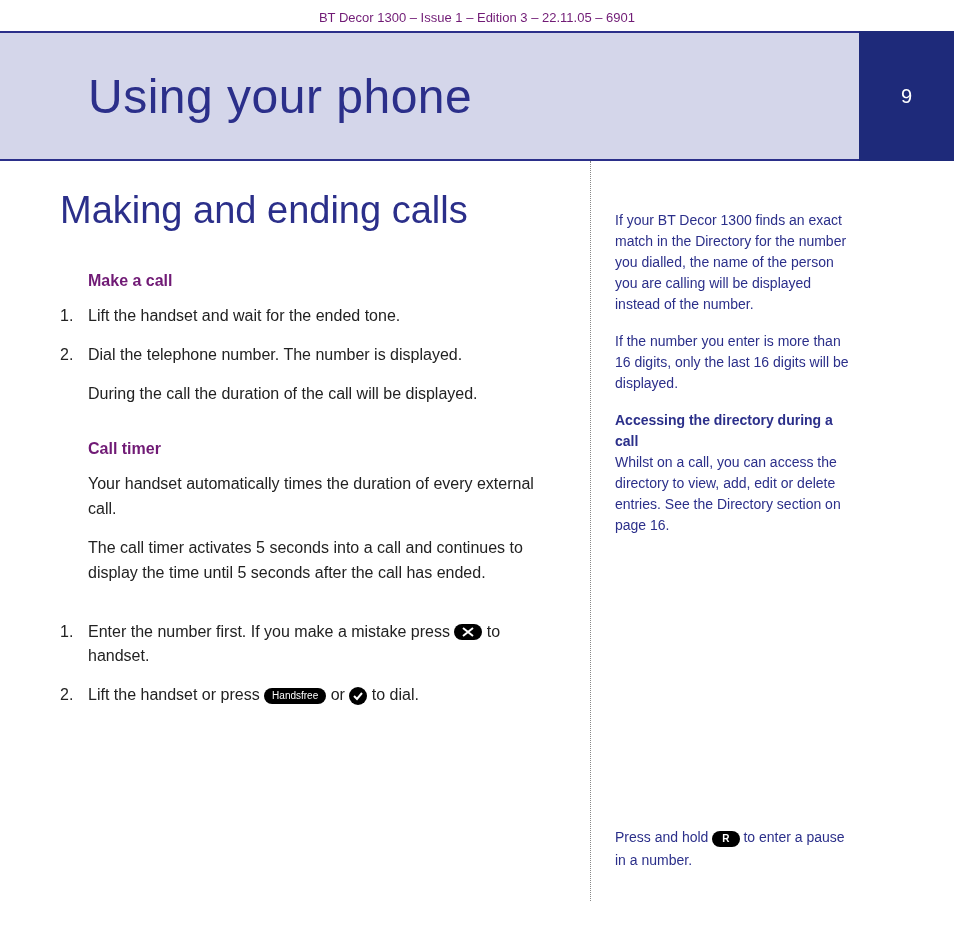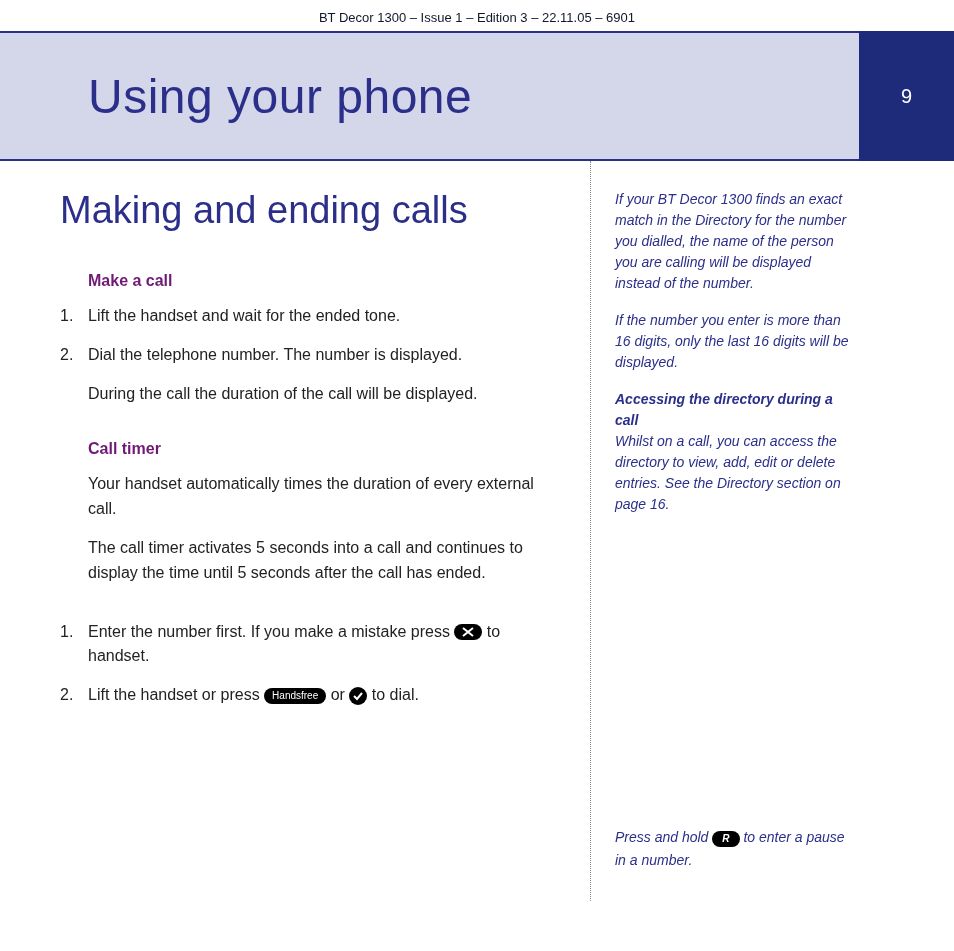--- a/index.html
+++ b/index.html
@@ -7,21 +7,21 @@
     font-family: Arial, Helvetica, sans-serif;
     background: #ffffff;
     width: 954px;
     height: 951px;
     position: relative;
     color: #222;
   }
   .header-line {
     text-align: center;
     font-size: 13px;
-    color: #0f172a;
+    color: #701a75;
     padding-top: 10px;
     padding-bottom: 6px;
   }
   .title-band {
     position: relative;
     height: 130px;
     background: #d4d6ea;
     border-top: 2px solid #2b2f8a;
     border-bottom: 2px solid #2b2f8a;
     display: flex;
@@ -78,26 +78,25 @@
     position: relative;
     padding-left: 0;
   }
   .list-num {
     position: absolute;
     left: -28px;
   }
   .block { margin-bottom: 34px; }
   .sidebar {
     width: 280px;
-    padding: 28px 20px 0 24px;
+    padding: 49px 20px 0 24px;
     border-left: 1px dotted #888;
     margin-left: 10px;
     min-height: 740px;
     position: relative;
-    font-style: italic;
   }
   .side-text {
     font-size: 14px;
     line-height: 1.5;
     color: #2b2f8a;
     margin-bottom: 16px;
   }
   .side-bold {
     font-weight: bold;
     color: #2b2f8a;

